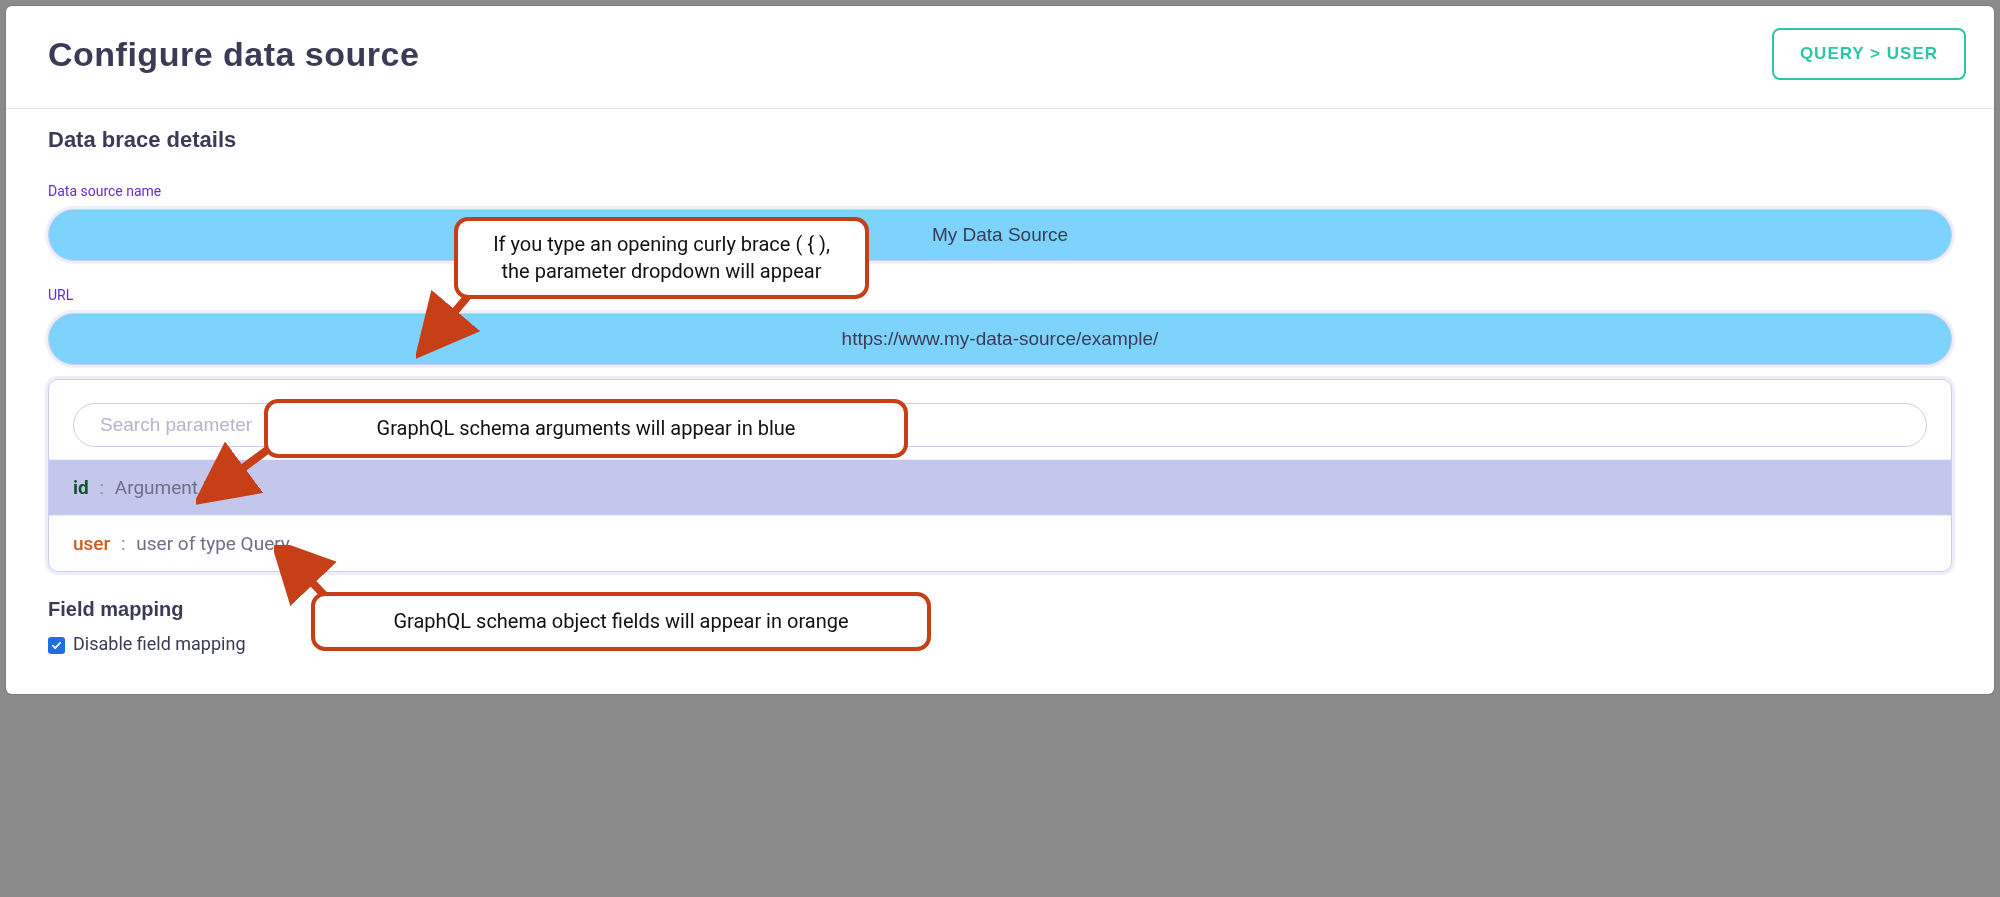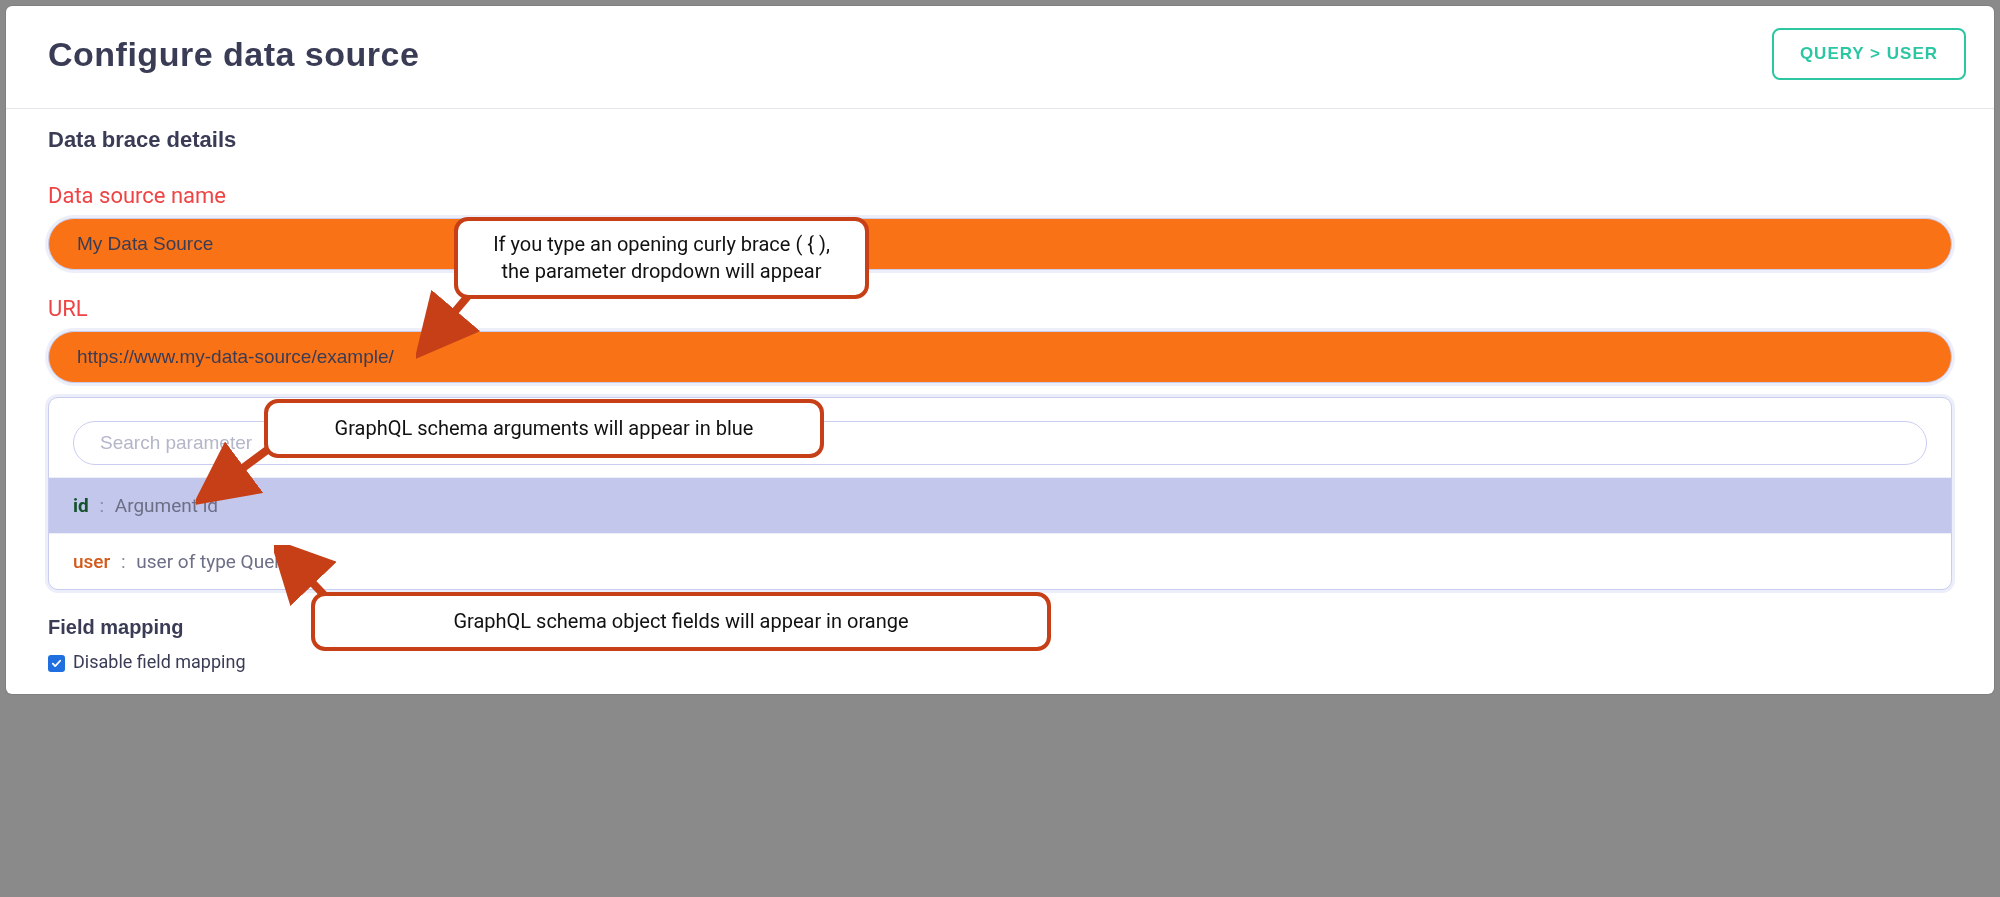--- a/index.html
+++ b/index.html
@@ -48,35 +48,36 @@
 
   .body { padding: 18px 42px 20px 42px; position: relative; }
   .section-title {
     font-size: 22px;
     font-weight: 600;
     color: #3a3c56;
     margin-bottom: 30px;
     font-family: "Trebuchet MS", "Segoe UI", sans-serif;
   }
   .field-label {
-    font-size: 22px;
-    color: #ef4444;
+    font-size: 14px;
+    color: #6d28d9;
     margin-bottom: 10px;
   }
 
   .pill-input {
     width: 100%;
     border: 1px solid #c9cdf0;
-    background: #f97316;
+    background: #7dd3fc;
     border-radius: 999px;
     padding: 14px 28px;
     font-size: 19px;
     color: #3a3c56;
     outline: none;
     box-shadow: 0 0 0 3px rgba(201,205,240,0.35);
+    text-align: center;
   }
   .pill-input::placeholder { color: #b4b6c9; }
 
   .field-block { margin-bottom: 26px; }
 
   
   .dropdown {
     margin-top: 14px;
     border: 1px solid #c9cdf0;
     border-radius: 10px;
@@ -198,31 +199,31 @@
 the parameter dropdown will appear</div>
     <svg class="arrow" style="left:410px; top:172px;" width="80" height="80">
       <defs>
           <marker id="ah1" markerWidth="8" markerHeight="8" refX="5" refY="4" orient="auto">
             <path d="M0,0 L8,4 L0,8 Z" fill="#c63f17"></path>
           </marker>
         </defs>
       <path d="M58,8 L14,60" stroke="#c63f17" stroke-width="8" fill="none" marker-end="url(#ah1)"></path>
     </svg>
 
-    <div class="callout" style="left:258px; top:290px; width:560px; padding:12px 20px;">GraphQL schema arguments will appear in blue</div>
+    <div class="callout" style="left:258px; top:290px; width:644px; padding:12px 20px;">GraphQL schema arguments will appear in blue</div>
     <svg class="arrow" style="left:190px; top:328px;" width="90" height="70">
       <defs>
           <marker id="ah2" markerWidth="8" markerHeight="8" refX="5" refY="4" orient="auto">
             <path d="M0,0 L8,4 L0,8 Z" fill="#c63f17"></path>
           </marker>
         </defs>
       <path d="M78,8 L16,54" stroke="#c63f17" stroke-width="8" fill="none" marker-end="url(#ah2)"></path>
     </svg>
 
-    <div class="callout" style="left:305px; top:483px; width:740px; padding:12px 20px;">GraphQL schema object fields will appear in orange</div>
+    <div class="callout" style="left:305px; top:483px; width:620px; padding:12px 20px;">GraphQL schema object fields will appear in orange</div>
     <svg class="arrow" style="left:268px; top:436px;" width="70" height="62">
       <defs>
           <marker id="ah3" markerWidth="8" markerHeight="8" refX="5" refY="4" orient="auto">
             <path d="M0,0 L8,4 L0,8 Z" fill="#c63f17"></path>
           </marker>
         </defs>
       <path d="M52,52 L12,10" stroke="#c63f17" stroke-width="8" fill="none" marker-end="url(#ah3)"></path>
     </svg>
 
   </div>

